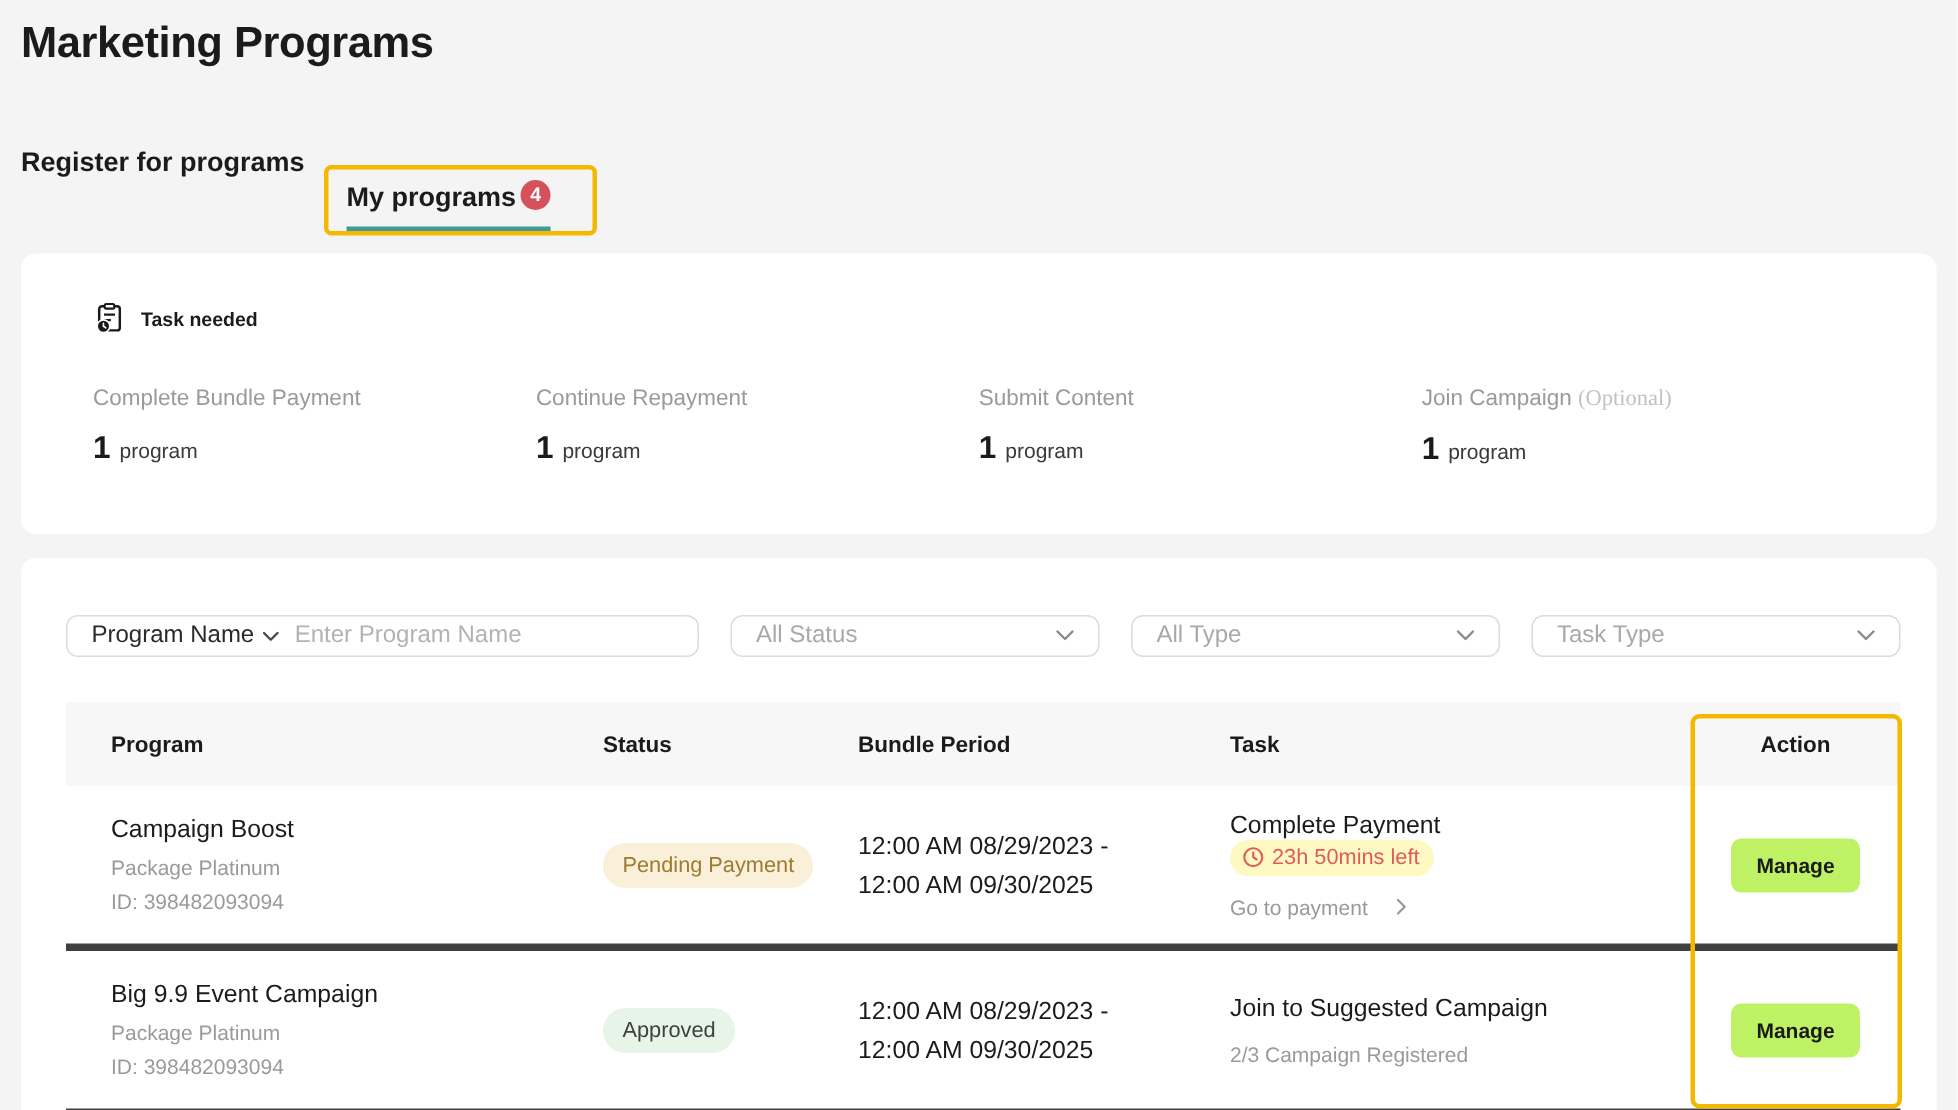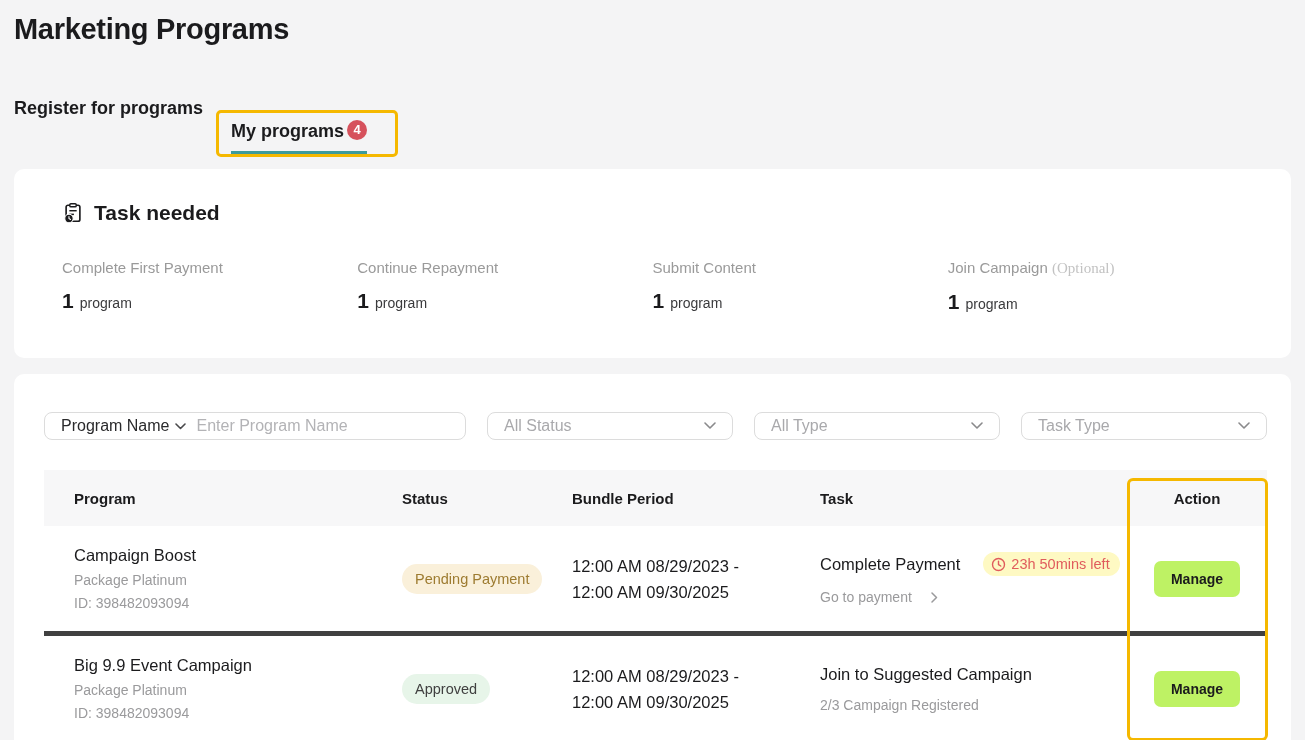--- a/index.html
+++ b/index.html
@@ -16,21 +16,21 @@
   .tabs { display:flex; align-items:center; margin-top:28px; }
   .tab { font-size:18px; font-weight:700; color:#1b1b1d; cursor:pointer; }
   .tab-inactive { padding-bottom:14px; }
   .annotation-tab-box { margin-left:13px; border:3px solid #f5b800; border-radius:5px; padding:8px 28px 0 12px;margin-top:36px; }
   .tab-active-wrap { display:inline-block; }
   .tab-active-inner { display:flex; align-items:center; gap:3px; padding-bottom:9px; border-bottom:3px solid #3d9b9b; }
   .tab-badge { display:inline-flex; align-items:center; justify-content:center; min-width:20px; height:20px; border-radius:10px; background:#d6515c; color:#fff; font-size:13px; font-weight:700; margin-top:-4px; }
 
   .card { background:#fff; border-radius:10px; margin:0 14px; }
   .task-card { margin-top:12px; padding:32px 48px 44px; }
-  .task-header { display:flex; align-items:center; gap:10px; font-size:21px; font-weight:700; }
+  .task-header { display:flex; align-items:center; gap:10px; font-size:13px; font-weight:700; }
   .task-stats { display:grid; grid-template-columns:repeat(4,1fr); margin-top:34px; }
   .stat-label { font-size:15px; color:#9a9a9a; }
   .stat-label .opt { color:#c2c2c2;font-family:Liberation Serif, serif; }
   .stat-value { margin-top:13px; display:flex; align-items:baseline; gap:6px; }
   .stat-num { font-size:21px; font-weight:700; color:#1b1b1d; }
   .stat-unit { font-size:14px; color:#3a3a3c; }
 
   .table-card { margin-top:16px; padding:38px 24px 0 30px; position:relative; height:600px; }
   .filters { display:flex; gap:21px; }
   .filter { border:1px solid #dcdcdc; border-radius:8px; height:28px; display:flex; align-items:center; padding:0 16px; background:#fff; }
@@ -52,21 +52,21 @@
 
   .prog-name { font-size:16.5px; color:#1b1b1d; }
   .prog-sub { font-size:14px; color:#9a9a9c; margin-top:7px; }
 
   .pill { display:inline-block; font-size:14.5px; padding:7px 13px; border-radius:16px; }
   .pill-pending { background:#faf0da; color:#9d7b30; }
   .pill-approved { background:#e7f5e9; color:#404040; }
 
   .bundle { font-size:16.5px; line-height:26px; color:#1b1b1d; }
 
-  .task-line1 { display:flex; align-items:center; gap:23px; }
+  .task-line1 { display:flex; align-items:flex-start; gap:0;flex-direction:column; }
   .task-title { font-size:16.5px; color:#1b1b1d; white-space:nowrap; }
   .countdown { display:inline-flex; align-items:center; gap:5px; background:#fef9c3; color:#e05c5c; font-size:14.5px; border-radius:14px; padding:4px 10px 4px 8px; white-space:nowrap; }
   .task-sub { display:flex; align-items:center; gap:19px; font-size:14px; color:#9a9a9c; margin-top:13px; cursor:pointer; }
 
   .manage-btn { background:#bef264; border:none; border-radius:7px; padding:10px 17px; font-size:14px; font-weight:700; color:#1b1b1d; font-family:"Liberation Sans",sans-serif; cursor:pointer; }
 
   .annotation-action-box { position:absolute; left:1113px; top:104px; width:141px; height:263px; border:3px solid #f5b800; border-radius:6px; pointer-events:none; z-index:5; }
 
   .icon { display:inline-flex; flex:none; }
 </style>
@@ -98,21 +98,21 @@
         <line x1="8" y1="9.5" x2="16" y2="9.5" stroke="#1b1b1d" stroke-width="1.6"></line>
         <line x1="8" y1="13.5" x2="13" y2="13.5" stroke="#1b1b1d" stroke-width="1.6"></line>
         <circle cx="7.6" cy="18" r="4.6" fill="#1b1b1d" stroke="#fff" stroke-width="1.2"></circle>
         <path d="M7.6 15.8 V18 L9.3 19.1" stroke="#fff" stroke-width="1.2" fill="none" stroke-linecap="round"></path>
       </svg>
     </span>
     <span>Task needed</span>
   </div>
   <div class="task-stats">
     <div class="stat">
-      <div class="stat-label"><span>Complete First Payment</span></div>
+      <div class="stat-label"><span>Complete Bundle Payment</span></div>
       <div class="stat-value">
         <span class="stat-num">1</span>
         <span class="stat-unit">program</span>
       </div>
     </div>
     <div class="stat">
       <div class="stat-label"><span>Continue Repayment</span></div>
       <div class="stat-value">
         <span class="stat-num">1</span>
         <span class="stat-unit">program</span>

